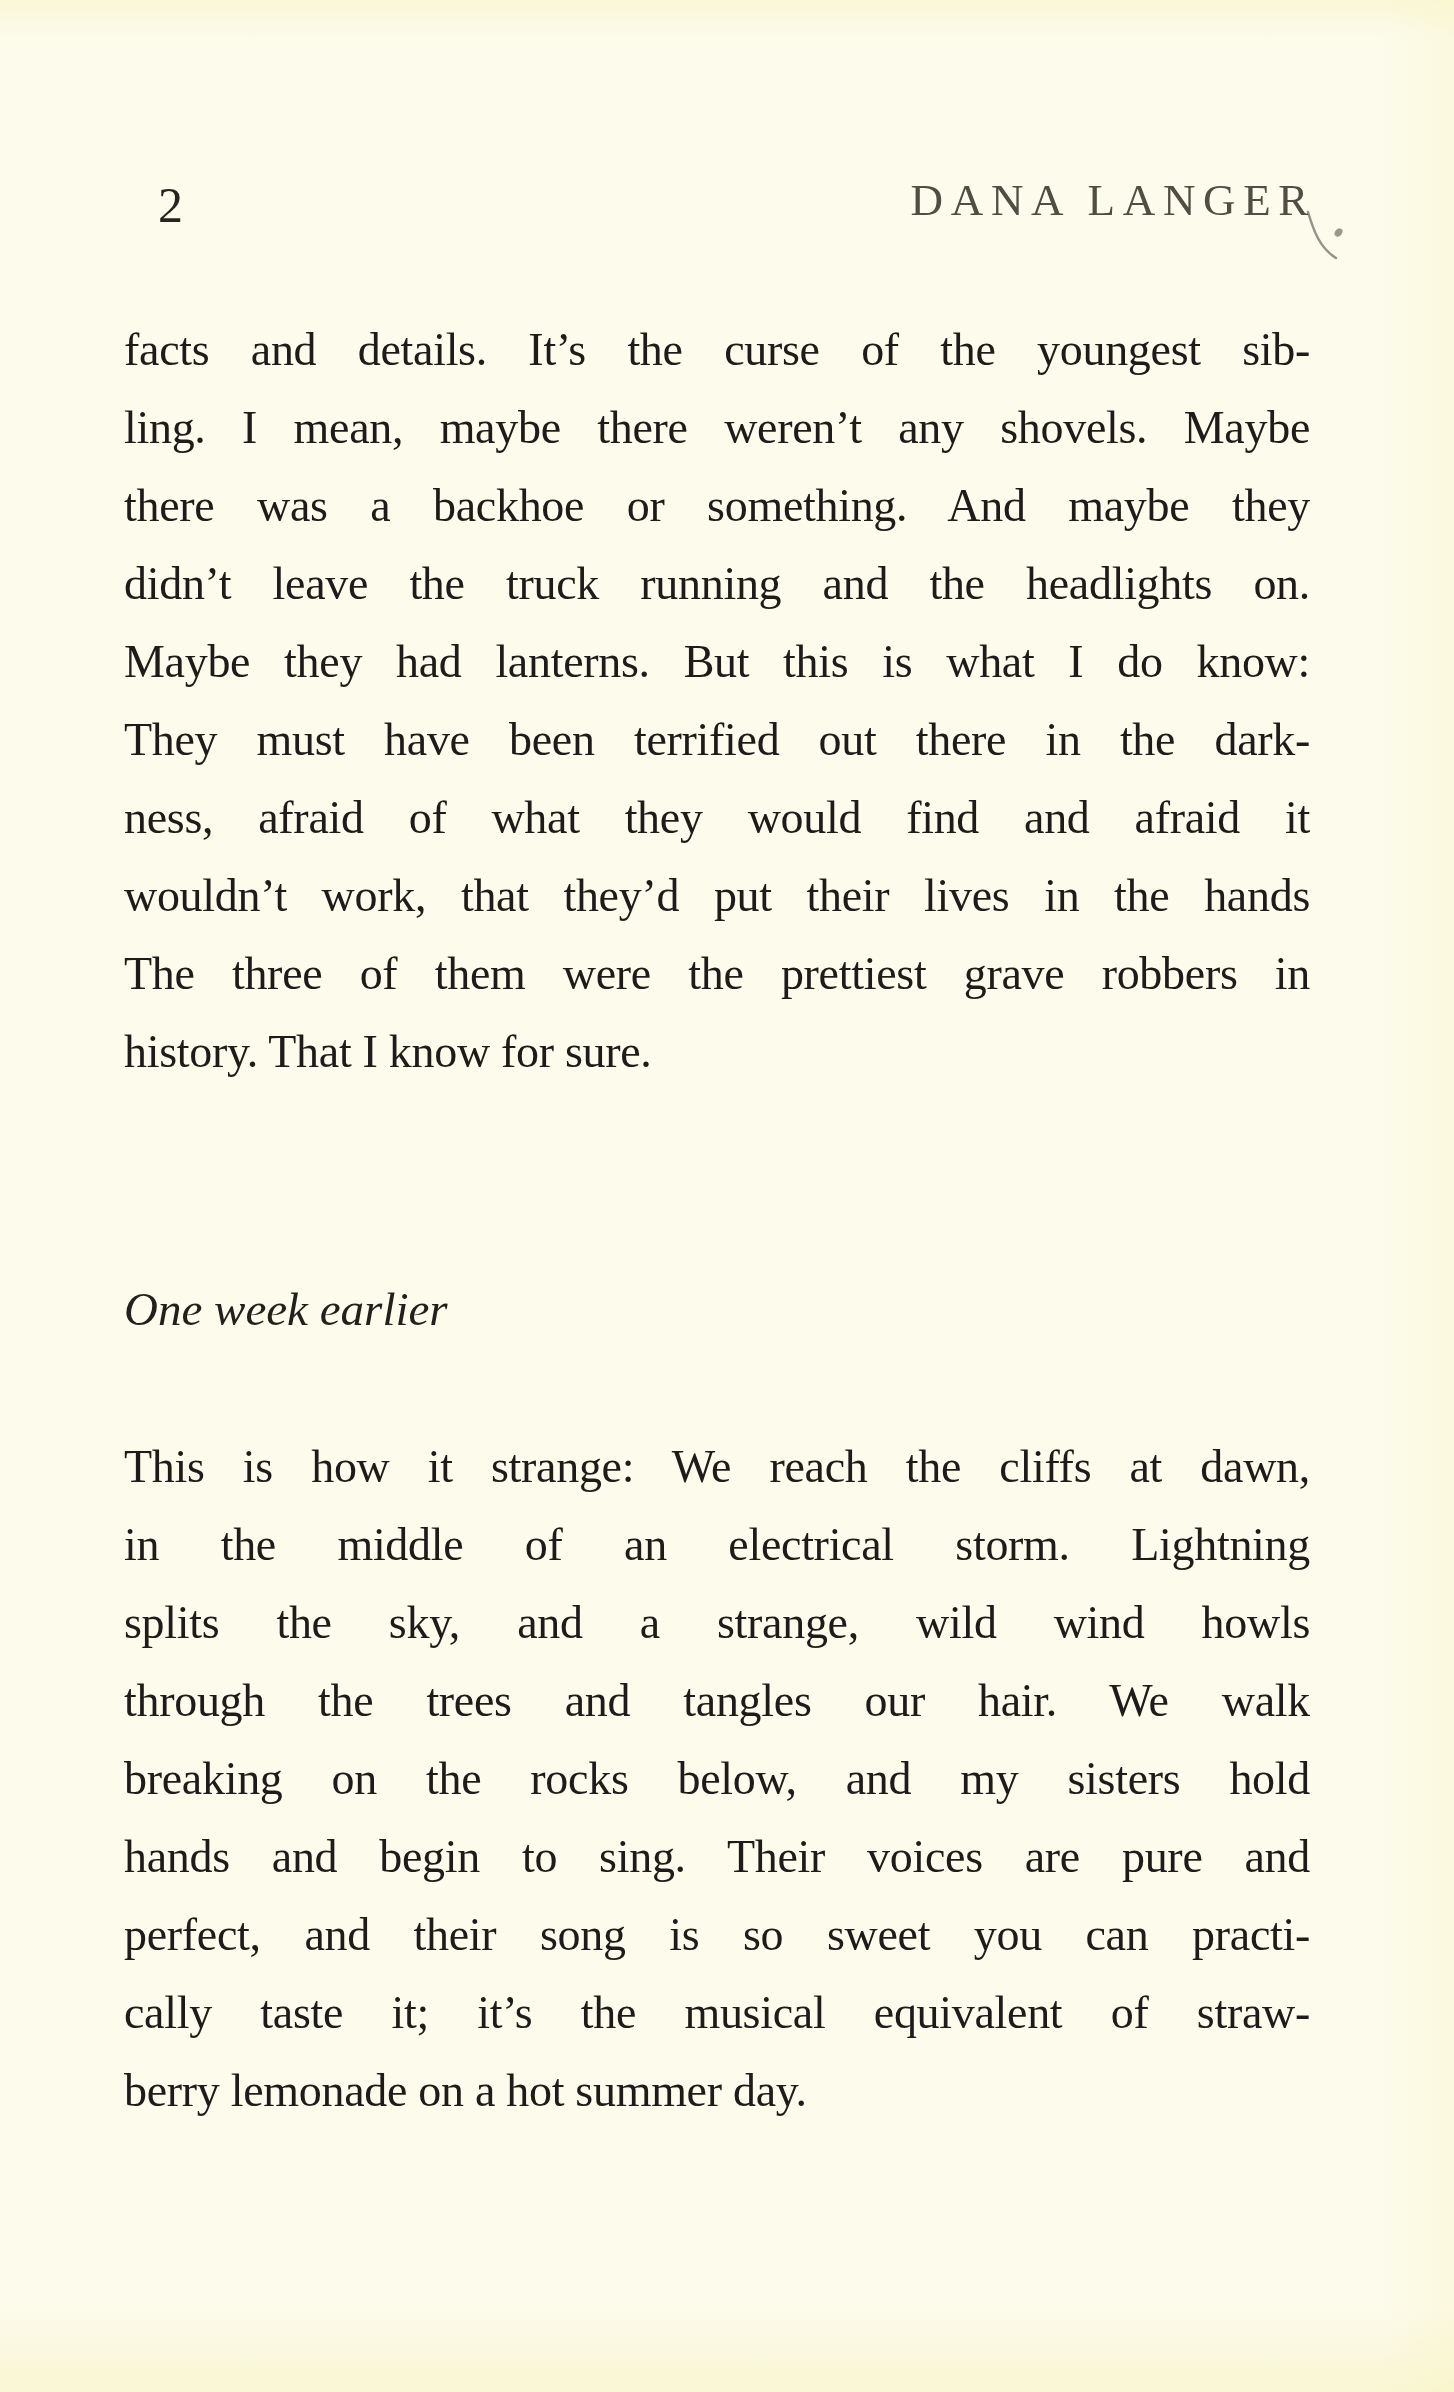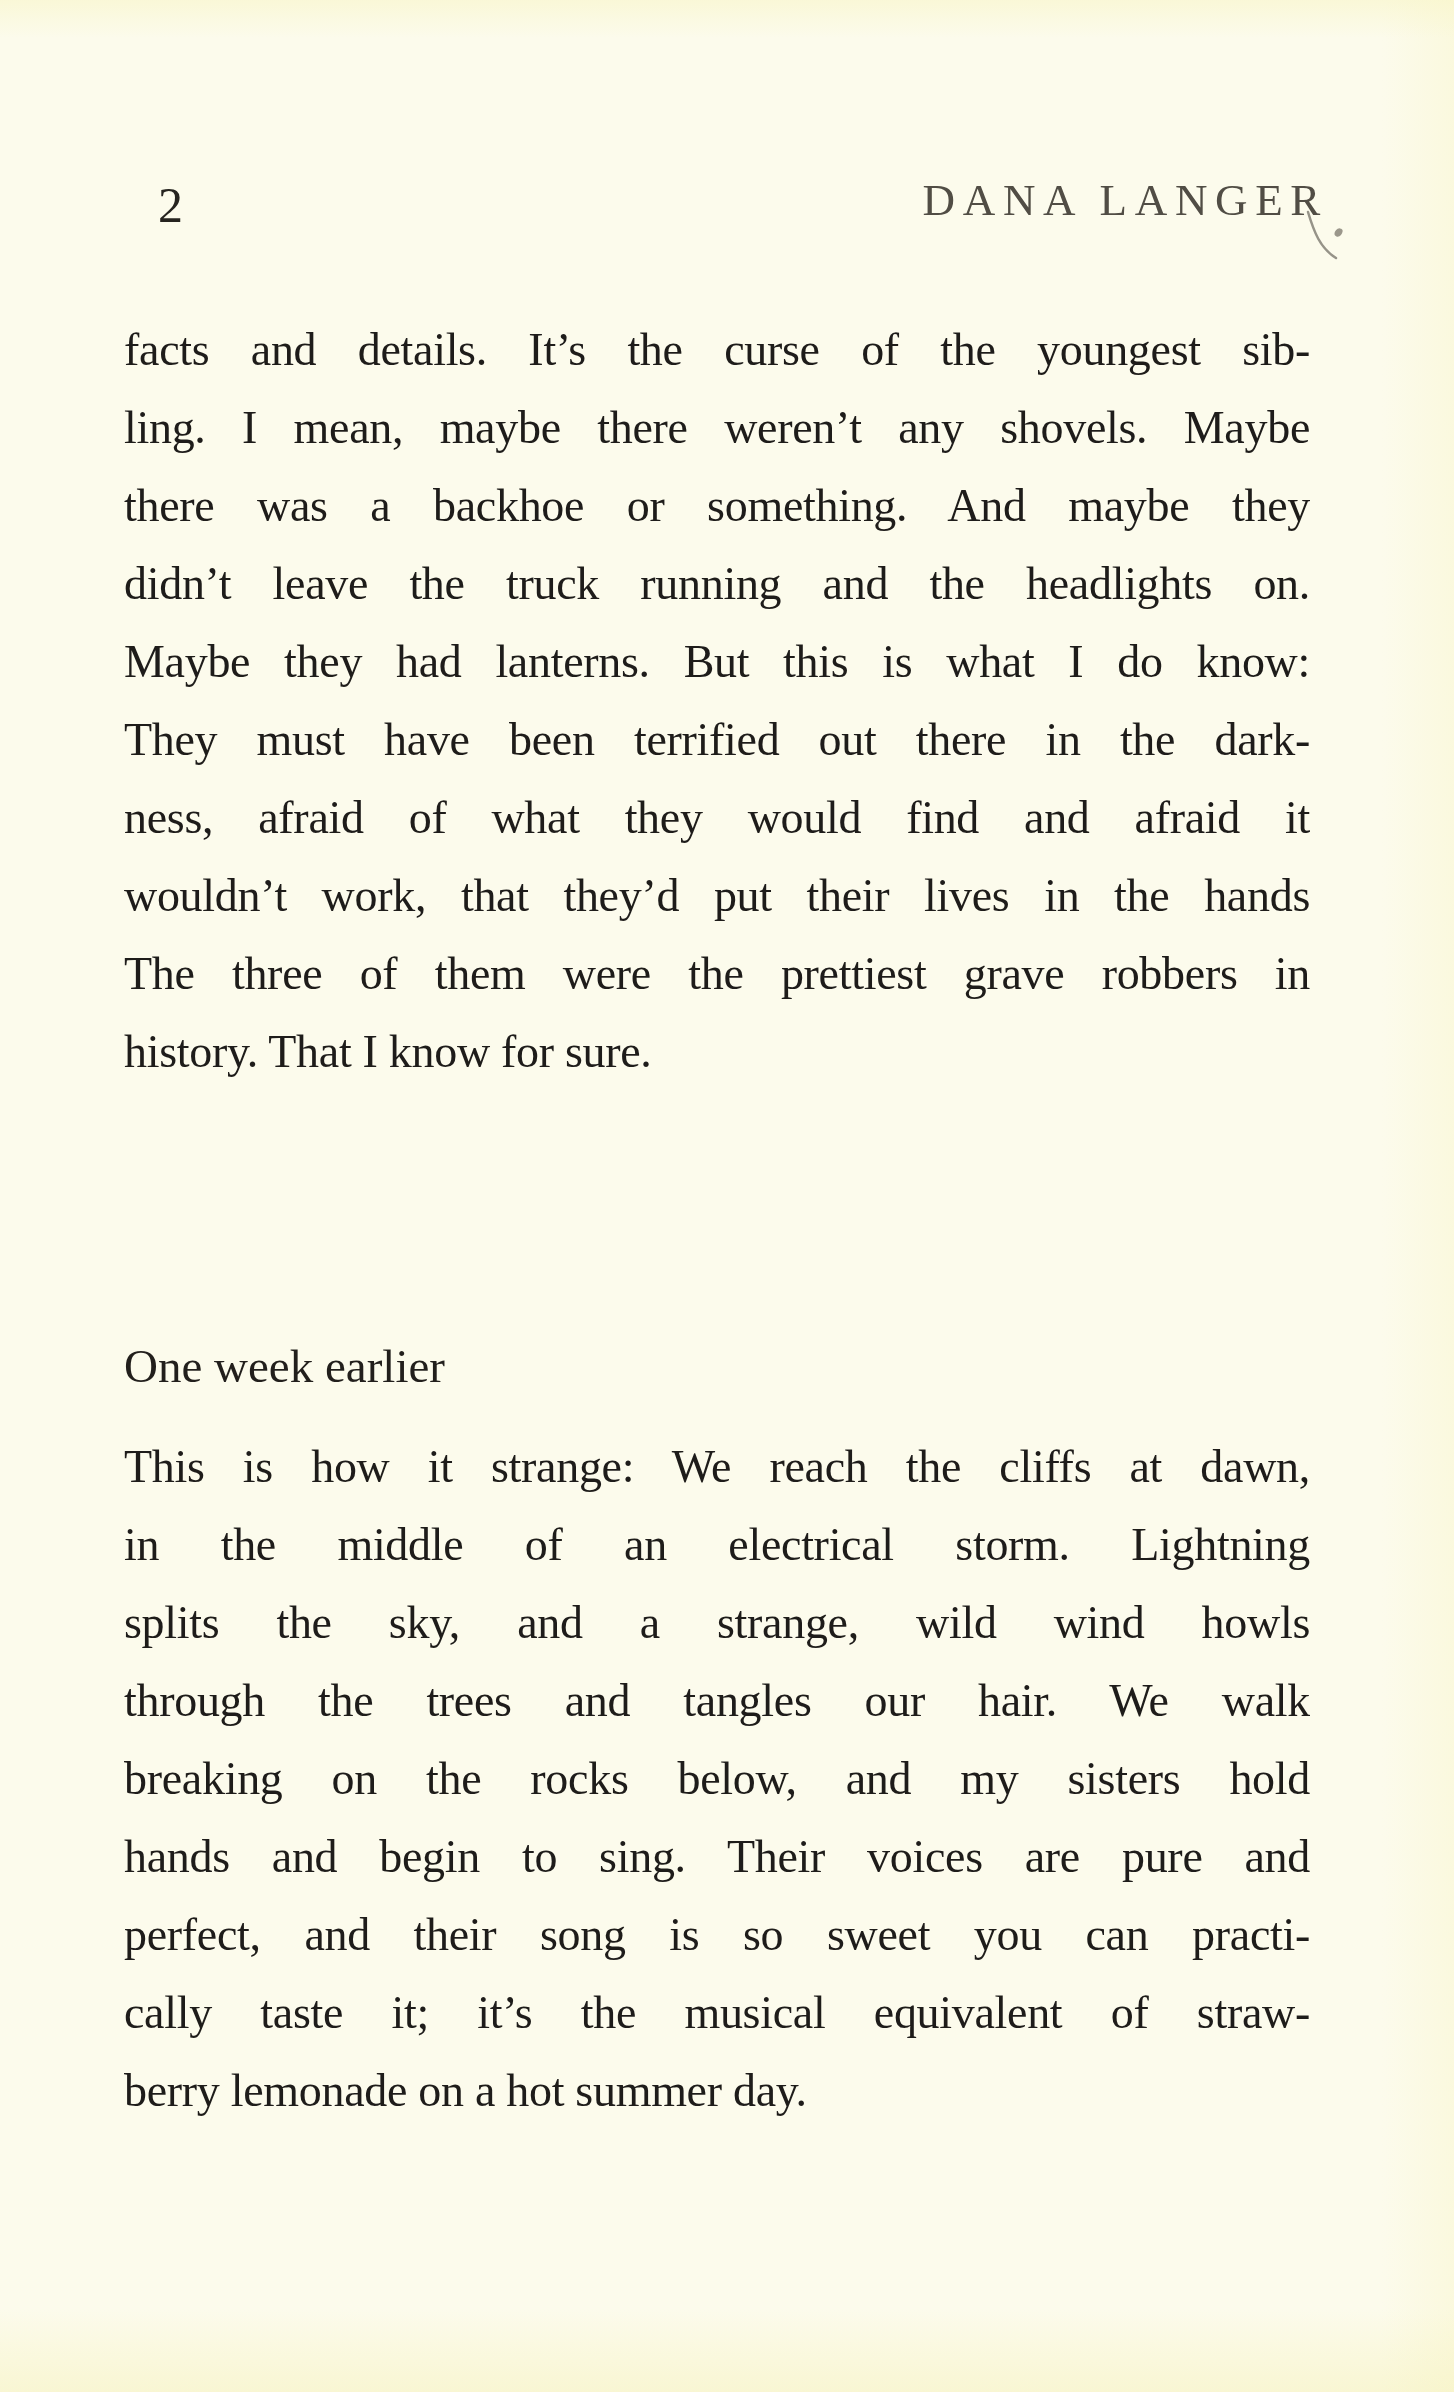--- a/index.html
+++ b/index.html
@@ -22,21 +22,21 @@
     left: 158px;
     top: 180px;
     font-size: 50px;
     line-height: 50px;
     color: #26241f;
   }
 
   .running-header {
     position: absolute;
     top: 178px;
-    right: 126px;
+    right: 138px;
     font-size: 45px;
     line-height: 45px;
     letter-spacing: 0.17em;
     color: #3a362e;
     opacity: 0.88;
     white-space: nowrap;
   }
 
   .header-swash {
     position: absolute;
@@ -77,24 +77,25 @@
   .text-block .line.last {
     text-align: center;
     text-align-last: left;
   }
 
   #paragraph-1 { top: 311px; }
 
   #section-break {
     position: absolute;
     left: 124px;
-    top: 1327px;
+    top: 1270px;
     height: 78px;
     line-height: 78px;
     font-size: 47px;
+    font-style: italic;
     letter-spacing: 0px;
     color: #221f1c;
   }
 
   #paragraph-2 { top: 1428px; }
 </style>
 </head>
 <body>
 
 <div class="page-number">2</div>

